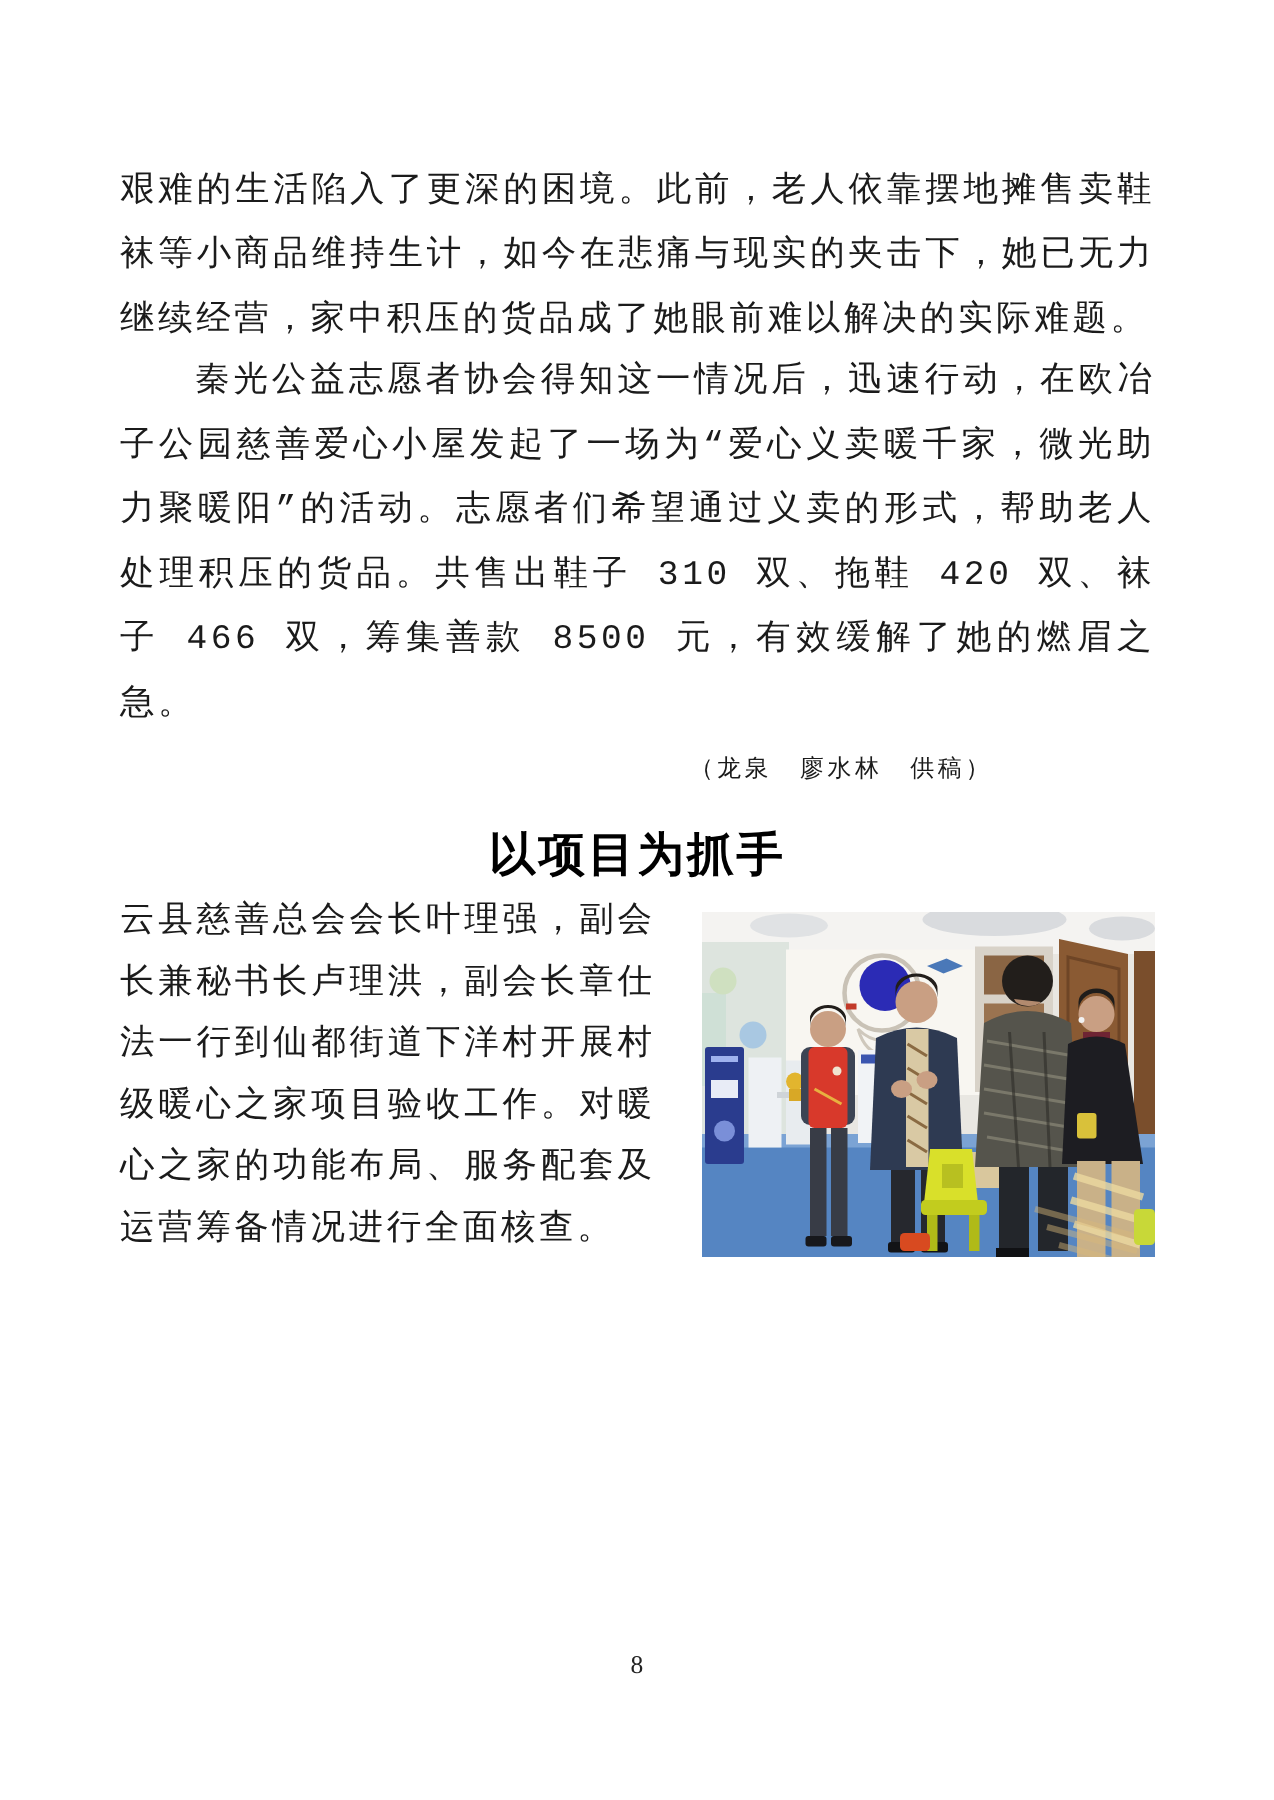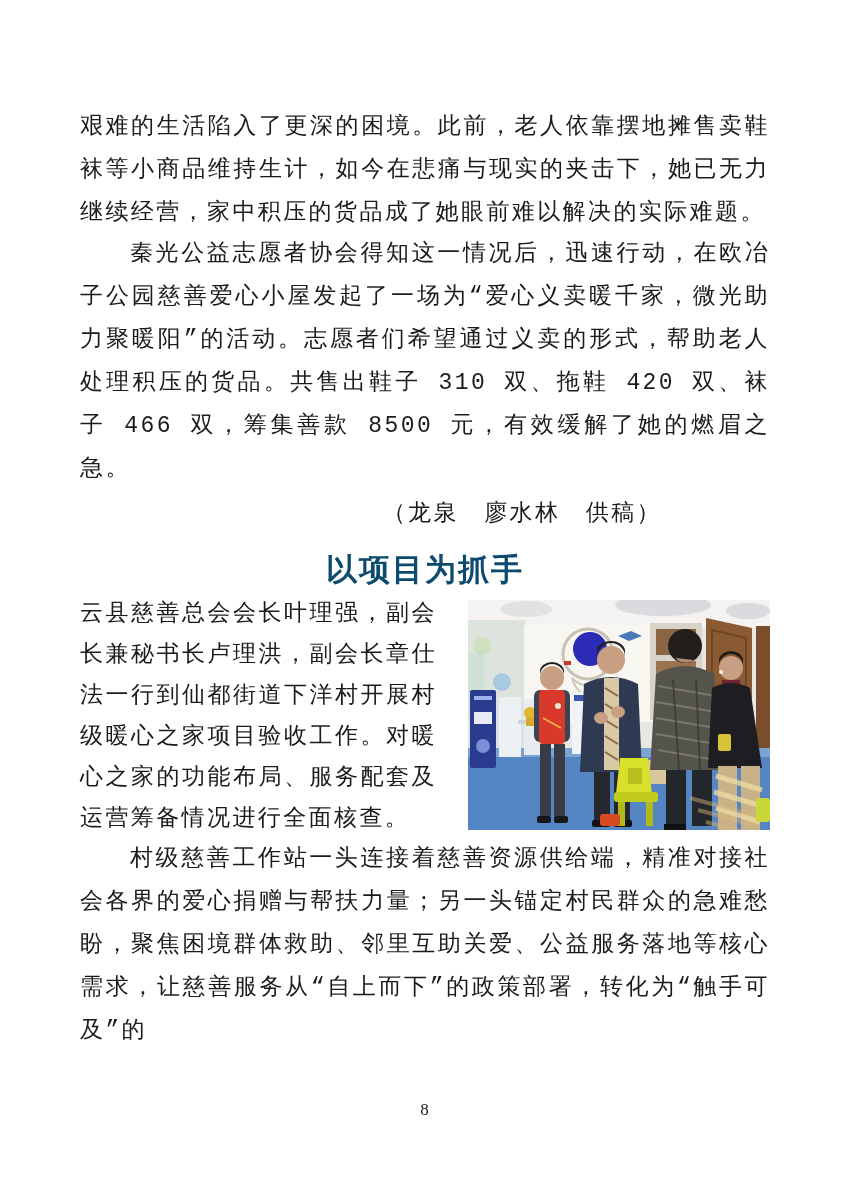--- a/index.html
+++ b/index.html
@@ -12,34 +12,34 @@
     font-family:"Liberation Serif","DejaVu Serif",serif;
     color:#1b1b1b;
   }
   .content { position:absolute; left:80px; top:104px; width:690px; }
   .body-text {
     font-size:23px; line-height:43px; letter-spacing:2.4px;
     text-align:justify; text-justify:inter-character;
   }
   .indent { text-indent:50px;font-family:Liberation Mono, monospace; }
   .byline {
-    font-size:23px; line-height:43px; letter-spacing:2.4px;
+    font-size:16px; line-height:43px; letter-spacing:2.4px;
     text-align:right; padding-right:108px;
   }
   .article-title {
     margin-top:14px;
     text-align:center;
     font-family:"Liberation Sans","DejaVu Sans",sans-serif;
     font-weight:700;
     font-size:31px; line-height:44px; letter-spacing:2px;
-    color:#0c4a6e;
+    color:#000000;
   }
   .article-title .title-line { display:block; }
   .intro { margin-top:16px; }
-  .wrap-row { display:flex; justify-content:space-between; align-items:center; }
+  .wrap-row { display:flex; justify-content:space-between; align-items:flex-end; }
   .narrow { width:357px; line-height:41px; }
   .photo { width:302px; height:230px; flex:none; }
   .photo svg { display:block; width:302px; height:230px; }
   .page-number {
     position:absolute; top:1100px; left:0; width:849px;
     text-align:center; font-size:17px; color:#222;
   }
 </style>
 </head>
 <body>
@@ -172,18 +172,17 @@
             <rect x="150" y="202" width="7" height="24" fill="#b0ba18"></rect>
             <rect x="178" y="202" width="7" height="24" fill="#b0ba18"></rect>
             <rect x="160" y="168" width="14" height="16" fill="#b8c020"></rect>
           </g>
           <rect x="132" y="214" width="20" height="12" rx="3" fill="#d84a20"></rect>
           <rect x="288" y="198" width="14" height="24" rx="3" fill="#c8d838"></rect>
         </svg>
       </figure>
     </div>
 
-    <p class="body-text indent">村级慈善工作站一头连接着慈善资源供给端，精准对接社会各界的爱心捐赠与帮扶力量；另一头锚定村民群众的急难愁盼，聚焦困境群体救助、邻里互助关爱、公益服务落地等核心需求，让慈善服务从“自上而下”的政策部署，转化为“触手可及”的</p>
 
   </div>
 
   <div class="page-number">8</div>
 </div>
 
 </body></html>

